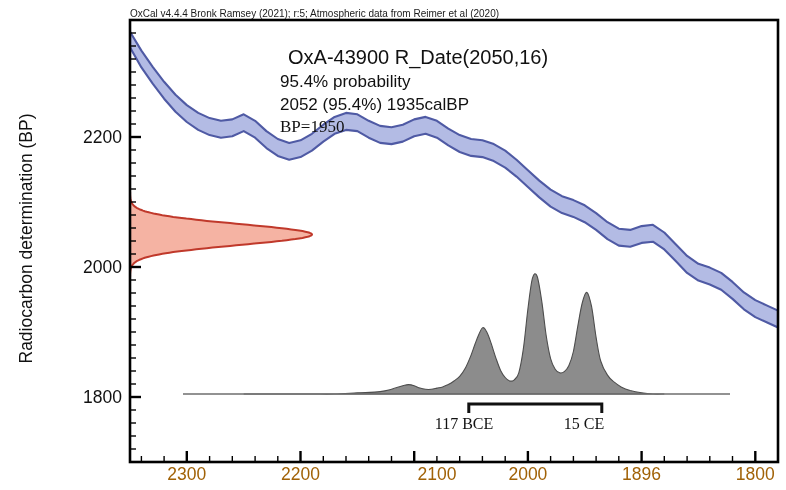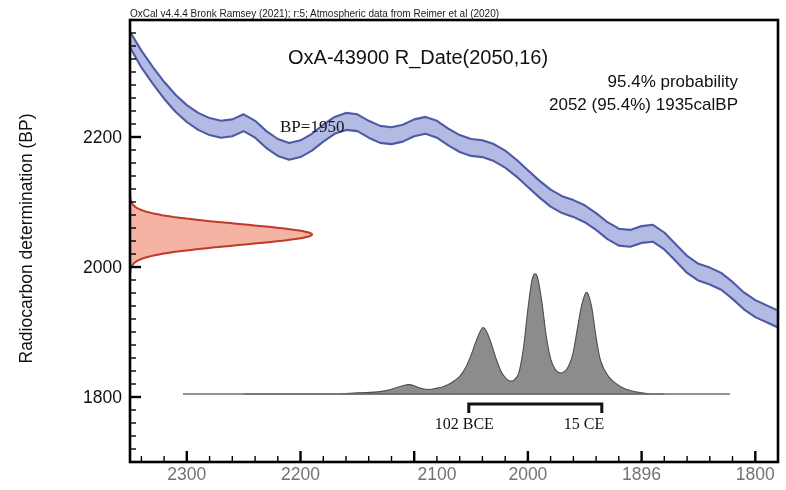--- a/index.html
+++ b/index.html
@@ -40,32 +40,32 @@
     color:#111;
     transform:translateY(-50%);
   }
   .xtick{
     position:absolute;
     top:464px;
     width:90px;
     margin-left:-45px;
     text-align:center;
     font-size:17.5px;
-    color:#737373;
+    color:#a16207;
   }
   .titleblk{
     position:absolute;
     left:280px;top:26px;
     width:470px;
     color:#111;
   }
   .t-line{white-space:nowrap;}
   .t1{font-size:20px;text-align:left;padding-left:8px;margin-top:20px;}
-  .t2{font-size:17px;text-align:right;padding-right:12px;margin-top:3px;}
-  .t3{font-size:17px;text-align:right;padding-right:12px;margin-top:3px;}
+  .t2{font-size:17px;padding-right:12px;margin-top:3px;}
+  .t3{font-size:17px;padding-right:12px;margin-top:3px;}
   .t4{font-size:17px;padding-right:62px;margin-top:2px;
       font-family:"Liberation Serif", serif;}
   .rng-label{
     position:absolute;
     font-family:"Liberation Serif", serif;
     font-size:16px;
     color:#111;
     white-space:nowrap;
   }
 </style>
@@ -191,14 +191,14 @@
   </div>
 <div id="xtlabels">
     <div class="xtick" style="left: 186.842px;">2300</div>
     <div class="xtick" style="left: 300.526px;">2200</div>
     <div class="xtick" style="left: 437px;">2100</div>
     <div class="xtick" style="left: 527.895px;">2000</div>
     <div class="xtick" style="left: 641.579px;">1896</div>
     <div class="xtick" style="left: 755.263px;">1800</div>
   </div>
 
-<div class="rng-label" id="rngstart" style="left: 434.779px; top: 415px;">102 BCE</div>
+<div class="rng-label" id="rngstart" style="left: 434.779px; top: 415px;">117 BCE</div>
 <div class="rng-label" id="rngend" style="left: 563.789px; top: 415px; text-align: right;">15 CE</div>
 
 </body></html>

